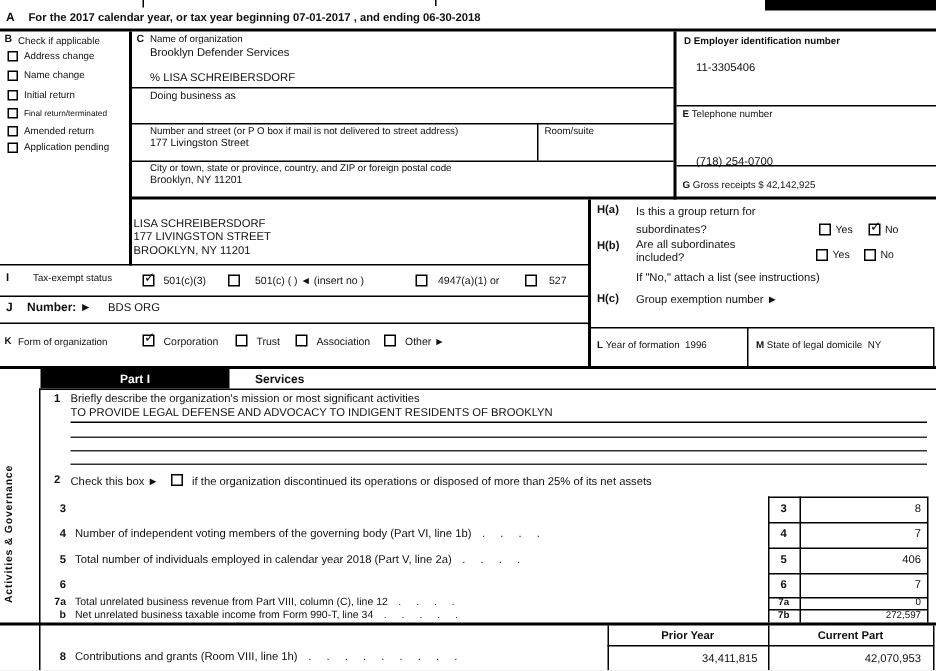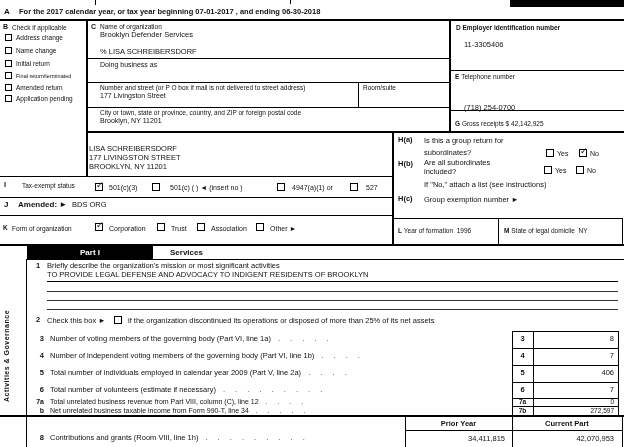--- a/index.html
+++ b/index.html
@@ -122,21 +122,21 @@
   <div class="abs f7" style="left:109px;top:184px">501(c)(3)</div>
   <div class="cb" style="left:152px;top:183px"></div>
   <div class="abs f7" style="left:170px;top:184px">501(c) (  ) ◄ (insert no )</div>
   <div class="cb" style="left:277px;top:183px"></div>
   <div class="abs f7" style="left:292px;top:184px">4947(a)(1) or</div>
   <div class="cb" style="left:350px;top:183px"></div>
   <div class="abs f7" style="left:366px;top:184px">527</div>
   <div class="hl" style="left:0;top:197px;width:392px"></div>
 
   <div class="abs b f8" style="left:4px;top:200px">J</div>
-  <div class="abs b f8" style="left:18px;top:200px">Amended: ►</div>
+  <div class="abs b f8" style="left:18px;top:200px">Number: ►</div>
   <div class="abs f75" style="left:72px;top:201px">BDS ORG</div>
   <div class="hl" style="left:0;top:215px;width:392px"></div>
 
   <div class="abs b f65" style="left:3px;top:224px">K</div>
   <div class="abs f65" style="left:12px;top:225px">Form of organization</div>
   <div class="cb" style="left:95px;top:223px">
       <span class="ck">✓</span>
     </div>
   <div class="abs f7" style="left:109px;top:225px">Corporation</div>
   <div class="cb" style="left:157px;top:223px"></div>
@@ -167,27 +167,25 @@
   <div class="hl" style="left:47px;top:291px;width:571px;background:#333"></div>
   <div class="hl" style="left:47px;top:300px;width:571px;background:#333"></div>
   <div class="hl" style="left:47px;top:309px;width:571px;background:#333"></div>
 
   <div class="abs b f75" style="left:36px;top:316px">2</div>
   <div class="abs f75" style="left:47px;top:317px">Check this box ►</div>
   <div class="cb" style="left:114px;top:316px"></div>
   <div class="abs f75" style="left:128px;top:317px">if the organization discontinued its operations or disposed of more than 25% of its net assets</div>
 
   <div class="abs b f75 rgt" style="left:26px;top:335px;width:18px">3</div>
-  <div class="abs f75" style="left:50px;top:335px"><span>Number of voting members of the governing body (Part VI, line 1a)</span><span class="dots">.  .  .  .  .</span></div>
   <div class="abs b f75 rgt" style="left:26px;top:352px;width:18px">4</div>
   <div class="abs f75" style="left:50px;top:352px"><span>Number of independent voting members of the governing body (Part VI, line 1b)</span><span class="dots">.  .  .  .</span></div>
   <div class="abs b f75 rgt" style="left:26px;top:369px;width:18px">5</div>
-  <div class="abs f75" style="left:50px;top:369px"><span>Total number of individuals employed in calendar year 2009 (Part V, line 2a)</span><span class="dots">.  .  .  .</span></div>
+  <div class="abs f75" style="left:50px;top:369px"><span>Total number of individuals employed in calendar year 2018 (Part V, line 2a)</span><span class="dots">.  .  .  .</span></div>
   <div class="abs b f75 rgt" style="left:26px;top:386px;width:18px">6</div>
-  <div class="abs f75" style="left:50px;top:386px"><span>Total number of volunteers (estimate if necessary)</span><span class="dots">.  .  .  .  .  .  .  .  .</span></div>
   <div class="abs b f7 rgt" style="left:26px;top:398px;width:18px">7a</div>
   <div class="abs f7" style="left:50px;top:398px"><span>Total unrelated business revenue from Part VIII, column (C), line 12</span><span class="dots">.  .  .  .</span></div>
   <div class="abs b f7 rgt" style="left:26px;top:407px;width:18px">b</div>
   <div class="abs f7" style="left:50px;top:407px"><span>Net unrelated business taxable income from Form 990-T, line 34</span><span class="dots">.  .  .  .  .</span></div>
 
   <div class="vl" style="left:512px;top:331px;height:84px"></div>
   <div class="vl" style="left:533px;top:331px;height:84px"></div>
   <div class="vl" style="left:618px;top:331px;height:84px"></div>
   <div class="hl" style="left:512px;top:331px;width:106px"></div>
   <div class="hl" style="left:512px;top:348px;width:106px"></div>

